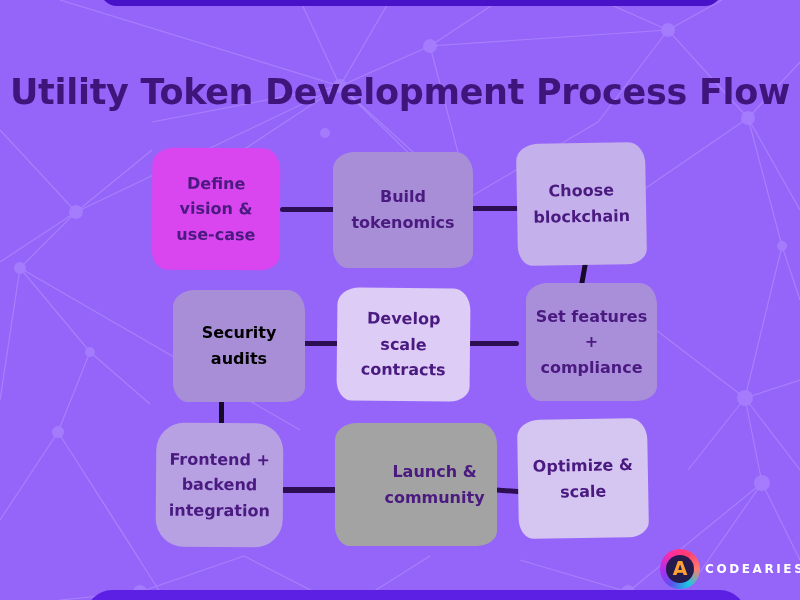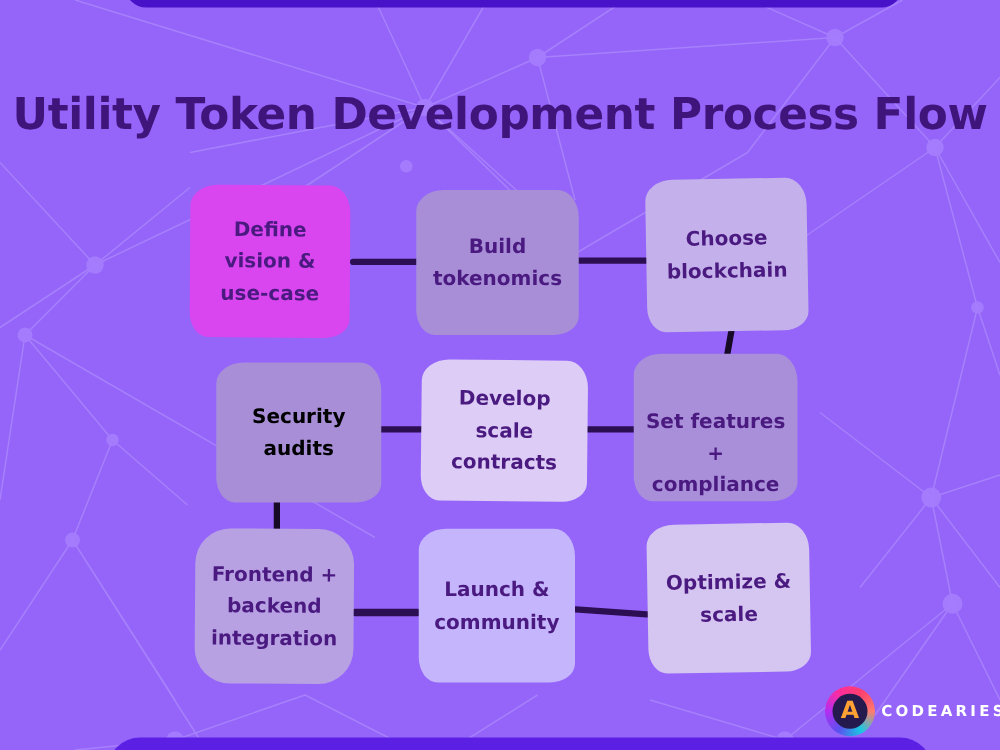--- a/index.html
+++ b/index.html
@@ -83,48 +83,48 @@
   <div class="connector" style="left: 468px; top: 341px; width: 51px; height: 5px; background-color: rgb(44, 15, 82);"></div>
   <div class="connector" style="left: 219px; top: 399px; width: 5px; height: 27px; background-color: rgb(22, 10, 38);"></div>
   <div class="connector" style="left: 281px; top: 487px; width: 56px; height: 6px; background-color: rgb(44, 15, 82);"></div>
   <div class="connector" style="left: 458px; top: 487px; width: 62px; height: 5px; transform: rotate(4deg); background-color: rgb(44, 15, 82);"></div>
 
   <div class="step" style="left: 152px; top: 148px; width: 128px; height: 122px; transform: rotate(0.4deg); background-color: #d946ef; color: rgb(74, 26, 128);">
     <span class="step-label">Define
 vision &amp;
 use-case</span>
   </div>
-  <div class="step" style="left: 333px; top: 152px; width: 130px; height: 116px; background-color: rgb(168, 142, 215); color: rgb(74, 26, 128);">
+  <div class="step" style="left: 333px; top: 152px; width: 140px; height: 116px; background-color: rgb(168, 142, 215); color: rgb(74, 26, 128);">
     <span class="step-label">Build
 tokenomics</span>
   </div>
   <div class="step" style="left: 517px; top: 143px; width: 129px; height: 122px; transform: rotate(-1deg); background-color: rgb(196, 176, 234); color: rgb(74, 26, 128);">
     <span class="step-label">Choose
 blockchain</span>
   </div>
   <div class="step" style="left: 173px; top: 290px; width: 132px; height: 112px; background-color: rgb(168, 142, 215); color: #000000;">
     <span class="step-label">Security
 audits</span>
   </div>
   <div class="step" style="left: 337px; top: 288px; width: 133px; height: 113px; transform: rotate(0.6deg); background-color: rgb(221, 205, 246); color: rgb(74, 26, 128);">
     <span class="step-label">Develop
 scale
 contracts</span>
   </div>
-  <div class="step" style="left: 507px; top: 283px; width: 131px; height: 118px; background-color: rgb(169, 143, 217); color: rgb(74, 26, 128); align-items: flex-end;">
+  <div class="step" style="left: 526px; top: 283px; width: 131px; height: 118px; background-color: rgb(169, 143, 217); color: rgb(74, 26, 128);">
     <span class="step-label">Set features
 +
 compliance</span>
   </div>
   <div class="step" style="left: 156px; top: 423px; width: 127px; height: 124px; transform: rotate(0.4deg); background-color: rgb(183, 161, 227); color: rgb(74, 26, 128); border-radius: 28px;">
     <span class="step-label">Frontend +
 backend
 integration</span>
   </div>
-  <div class="step" style="left: 335px; top: 423px; width: 125px; height: 123px; background-color: #c4b5fd; color: rgb(74, 26, 128);">
+  <div class="step" style="left: 335px; top: 423px; width: 125px; height: 123px; background-color: #a3a3a3; color: rgb(74, 26, 128); padding-left: 37px;">
     <span class="step-label">Launch &amp;
 community</span>
   </div>
   <div class="step" style="left: 518px; top: 419px; width: 130px; height: 119px; transform: rotate(-1deg); background-color: rgb(213, 197, 241); color: rgb(74, 26, 128);">
     <span class="step-label">Optimize &amp;
 scale</span>
   </div>
 
   <div class="brand">
     <div class="brand-mark">

